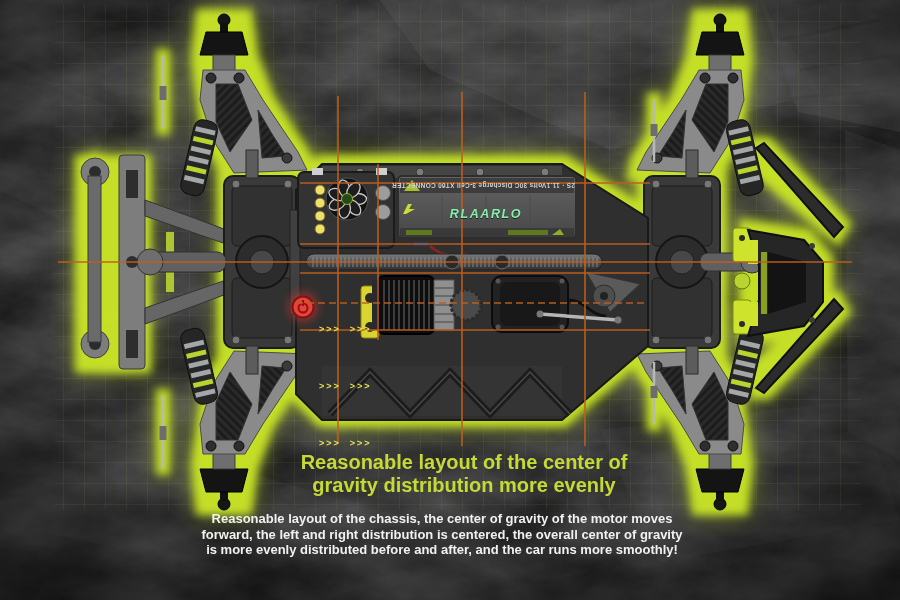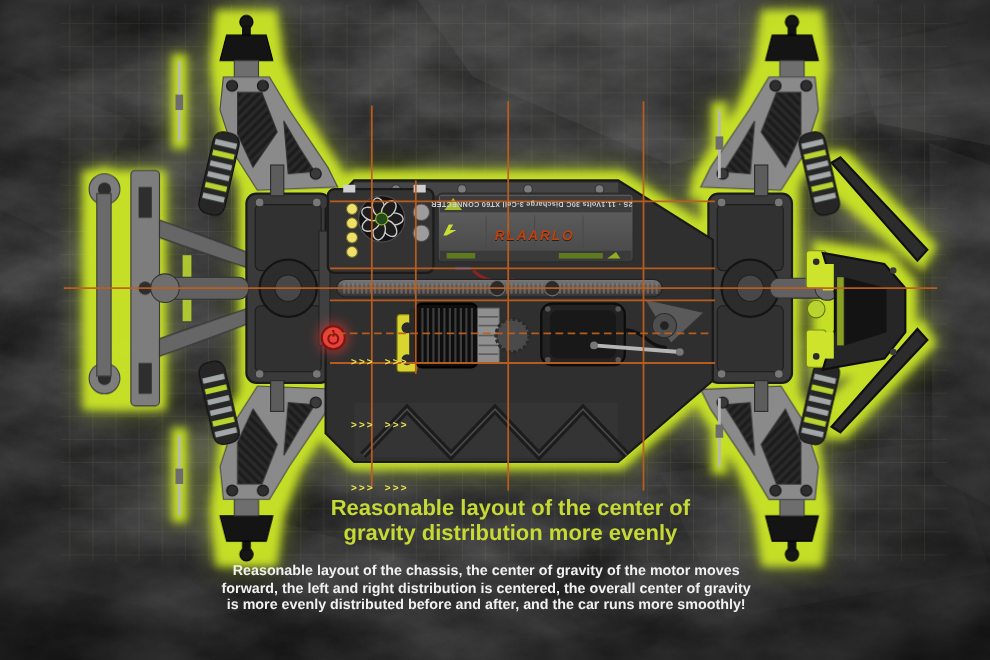--- a/index.html
+++ b/index.html
@@ -5,21 +5,21 @@
   html,body{margin:0;padding:0;background:#000;}
   .stage{position:relative;width:900px;height:600px;overflow:hidden;background:#101010;
          font-family:"Liberation Sans",sans-serif;}
   .stage svg{position:absolute;left:0;top:0;}
   
   .battery-spec{position:absolute;left:399px;top:178px;width:176px;height:15px;
     transform:rotate(180deg);color:#d0d0d0;font-size:6.5px;line-height:15px;font-weight:bold;
     text-align:center;letter-spacing:.3px;white-space:nowrap;}
   .battery-brand{position:absolute;left:402px;top:203px;width:168px;height:22px;
     display:flex;align-items:center;justify-content:center;gap:5px;}
-  .battery-brand span{color:#c2410c;font-size:12.5px;font-weight:bold;font-style:italic;
+  .battery-brand span{color:#86efac;font-size:12.5px;font-weight:bold;font-style:italic;
     letter-spacing:1.6px;text-shadow:0 1px 0 #222;}
   .arrow-marks{position:absolute;left:319px;top:282px;color:#e9e352;font-size:9px;
     font-weight:bold;letter-spacing:2px;line-height:19px;white-space:pre;}
   .headline{position:absolute;left:0;top:451px;width:900px;text-align:center;
     transform:translateX(14px);color:#c6da35;font-size:20px;line-height:23px;font-weight:800;}
   .bodytext{position:absolute;left:0;top:511px;width:900px;text-align:center;
     transform:translateX(-8px);color:#f1f1f1;font-size:13px;line-height:15.5px;font-weight:bold;}
 </style>
 </head>
 <body>

